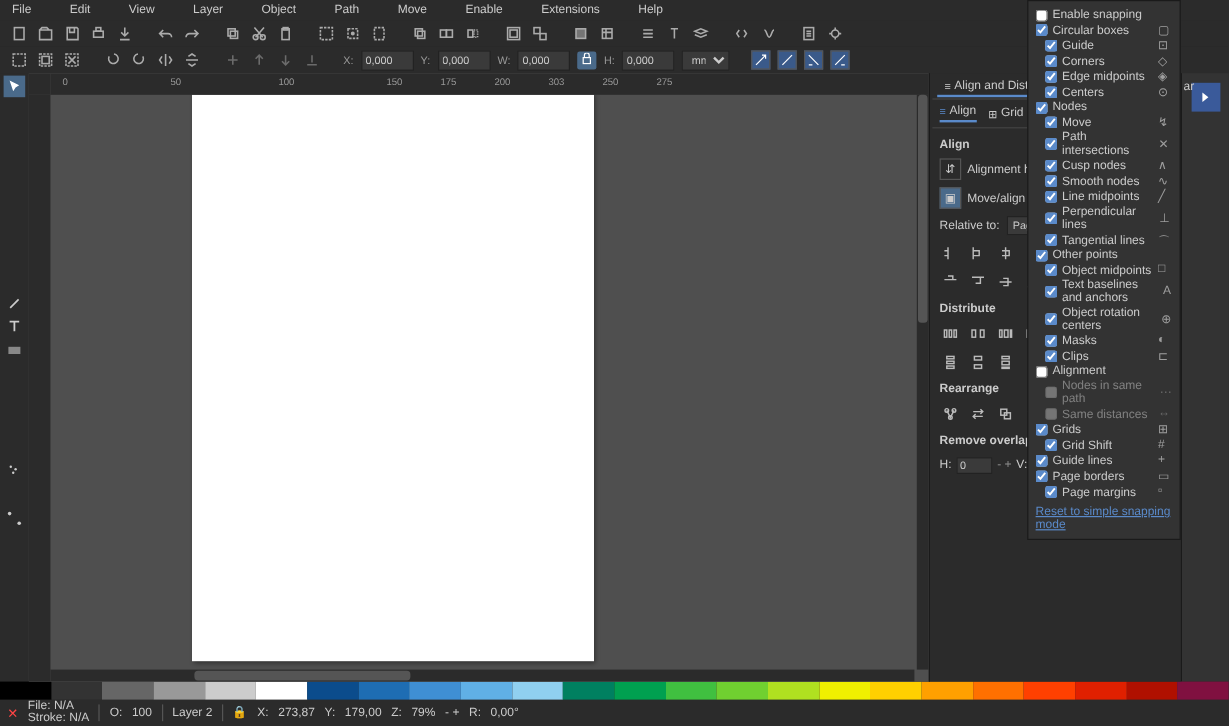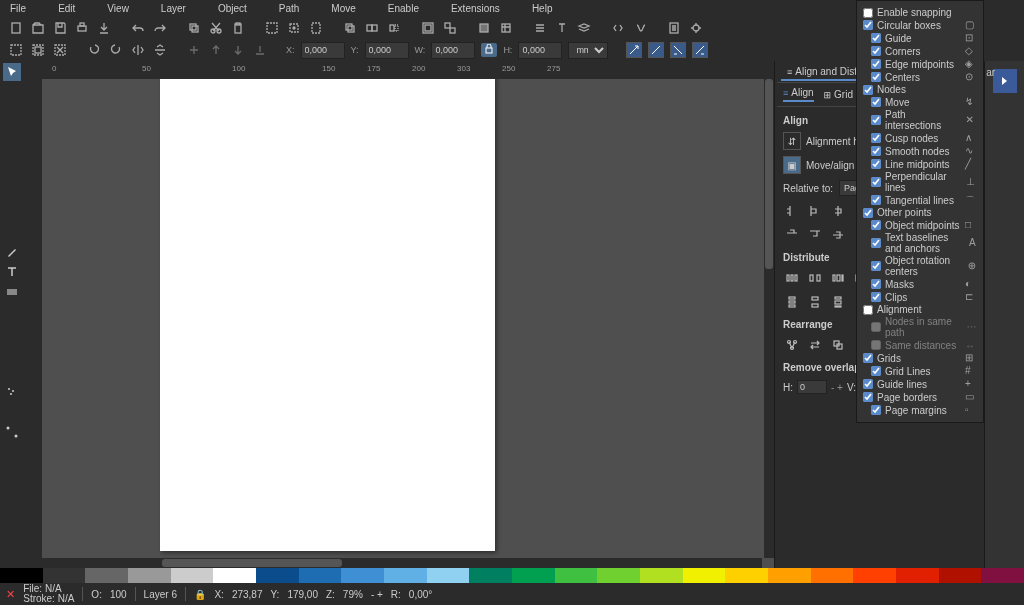--- a/index.html
+++ b/index.html
@@ -829,38 +829,39 @@
       <span>Same distances</span>
       <span class="side-ico">↔</span>
     </label>
   <label class="hd">
       <input type="checkbox" checked="" style="">
       <span>Grids</span>
       <span class="side-ico">⊞</span>
     </label>
   <label class="chk">
       <input type="checkbox" checked="" style="">
-      <span>Grid Lines</span>
+      <span>Grid Shift</span>
       <span class="side-ico">#</span>
     </label>
   <label class="hd">
       <input type="checkbox" checked="" style="">
       <span>Guide lines</span>
       <span class="side-ico">+</span>
     </label>
   <label class="hd">
       <input type="checkbox" checked="" style="">
       <span>Page borders</span>
       <span class="side-ico">▭</span>
     </label>
   <label class="chk">
       <input type="checkbox" checked="" style="">
       <span>Page margins</span>
       <span class="side-ico">▫</span>
     </label>
+  <div class="reset">Reset to simple snapping mode</div>
 </div>
 
 <div class="palette" id="palette">
     <div class="sw" style="background: rgb(0, 0, 0);"></div>
     <div class="sw" style="background: rgb(51, 51, 51);"></div>
     <div class="sw" style="background: rgb(102, 102, 102);"></div>
     <div class="sw" style="background: rgb(153, 153, 153);"></div>
     <div class="sw" style="background: rgb(204, 204, 204);"></div>
     <div class="sw" style="background: rgb(255, 255, 255);"></div>
     <div class="sw" style="background: rgb(11, 76, 140);"></div>
@@ -886,21 +887,21 @@
 <div class="statusbar">
   <span class="redx">✕</span>
   <div style="display:flex;flex-direction:column;line-height:10px">
     <span><span>File:</span> <span>N/A</span></span>
     <span><span>Stroke:</span> <span>N/A</span></span>
   </div>
   <span class="sep"></span>
   <span>O:</span>
   <span>100</span>
   <span class="sep"></span>
-  <span>Layer 6</span>
+  <span>Layer 2</span>
   <span class="sep"></span>
   <span>🔒</span>
   <span>X:</span>
     <span>273,87</span>
   <span>Y:</span>
     <span>179,00</span>
   <span>Z:</span>
     <span>79%</span>
   <span>- +</span>
   <span>R:</span>

